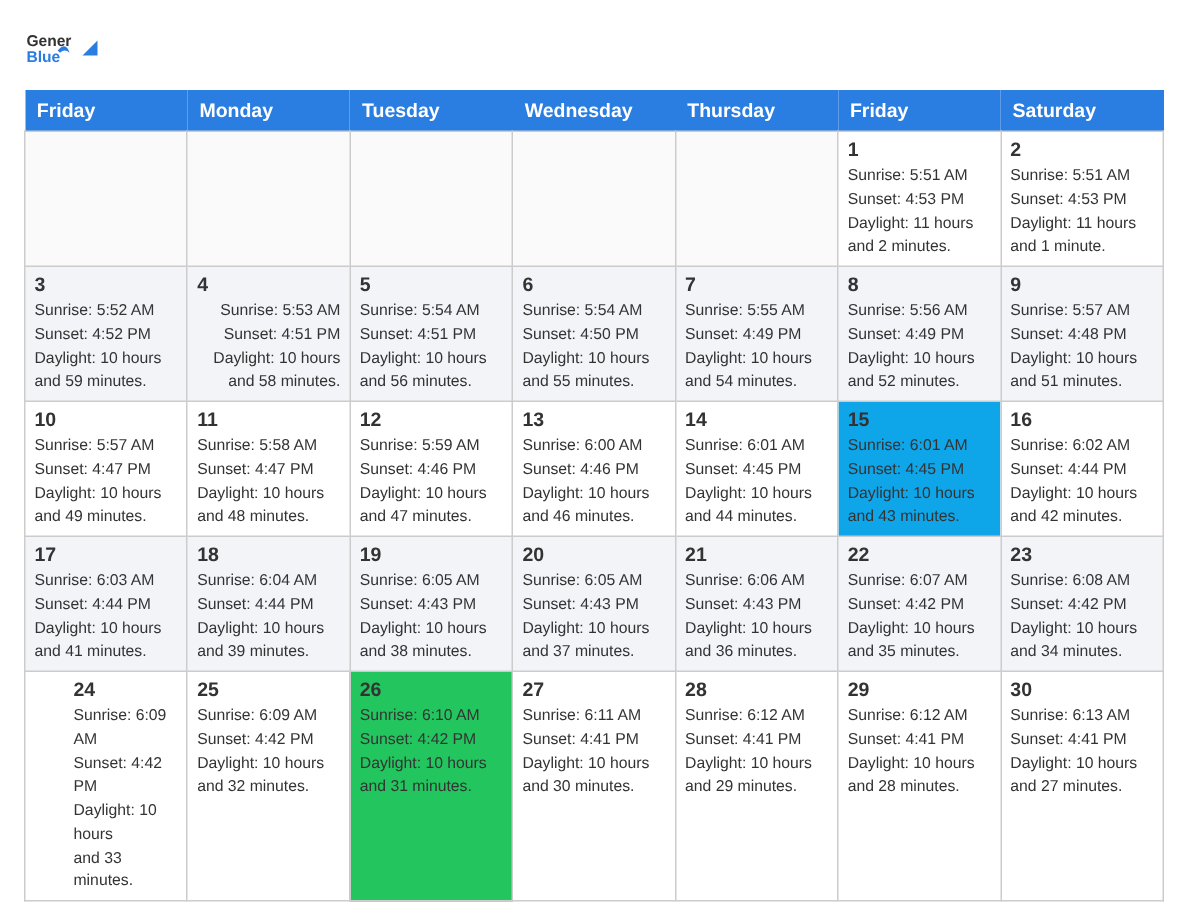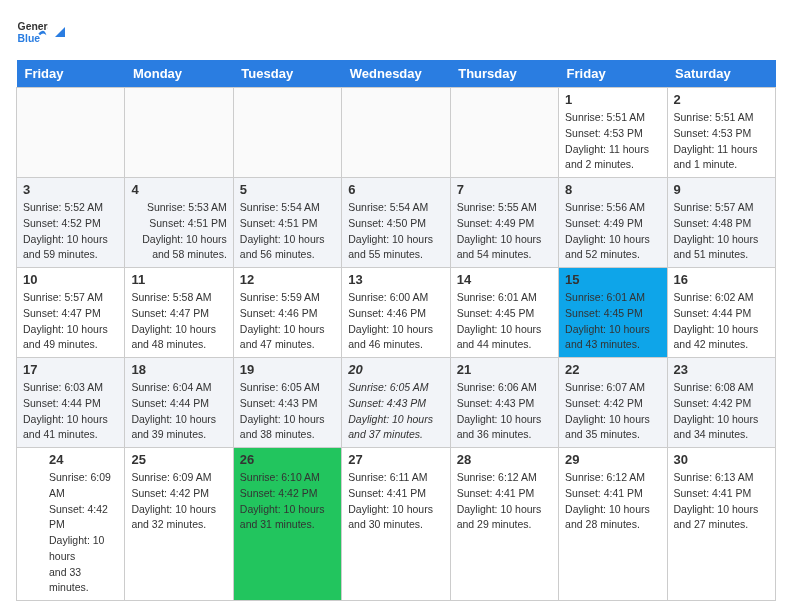--- a/index.html
+++ b/index.html
@@ -257,21 +257,21 @@
 Daylight: 10 hours
 and 39 minutes.</div>
         </td>
         <td style="background-color: rgb(242, 244, 248);">
           <div class="day-num">19</div>
           <div class="day-info" style="white-space: pre-line;">Sunrise: 6:05 AM
 Sunset: 4:43 PM
 Daylight: 10 hours
 and 38 minutes.</div>
         </td>
-        <td style="background-color: rgb(242, 244, 248); font-style: italic;">
+        <td style="background-color: rgb(242, 244, 248);">
           <div class="day-num">20</div>
           <div class="day-info" style="white-space: pre-line;">Sunrise: 6:05 AM
 Sunset: 4:43 PM
 Daylight: 10 hours
 and 37 minutes.</div>
         </td>
         <td style="background-color: rgb(242, 244, 248); margin-left: 28px;">
           <div class="day-num">21</div>
           <div class="day-info" style="white-space: pre-line;">Sunrise: 6:06 AM
 Sunset: 4:43 PM

